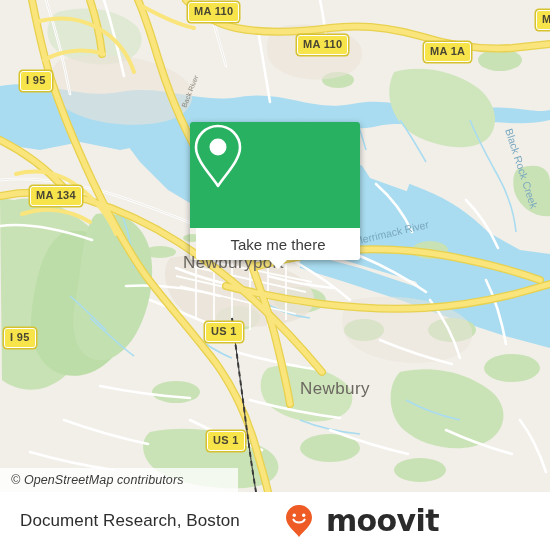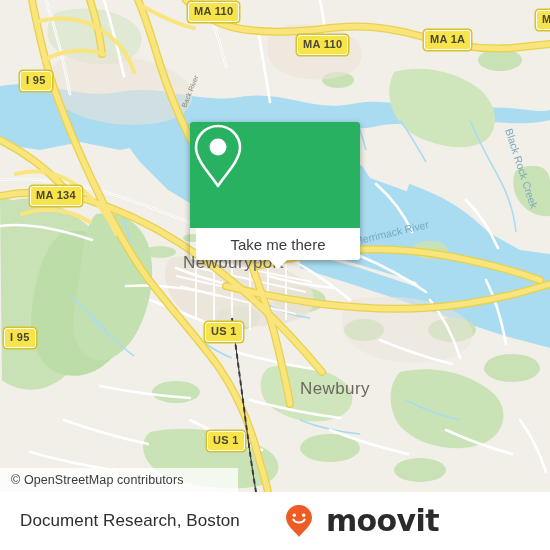--- a/index.html
+++ b/index.html
@@ -37,21 +37,21 @@
         display:flex;align-items:center;justify-content:center;
         color:#3c3c3c;font-size:15px;position:relative;margin-left:6px;}
   .card-tail{position:absolute;left:50%;transform:translateX(-50%);
         bottom:-9px;width:0;height:0;
         border-left:10px solid transparent;border-right:10px solid transparent;
         border-top:10px solid #ffffff;}
 
   
   .attrib{position:absolute;left:0;top:468px;height:24px;width:238px;
      background:rgba(255,255,255,.78);
-     display:flex;align-items:center;}
+     display:flex;align-items:center;font-style:italic;}
   .attrib span{font-size:12.5px;color:#3b3b3b;padding-left:11px;letter-spacing:.1px;}
 
   
   .footer{position:absolute;left:0;top:492px;width:455px;height:58px;background:#ffffff;overflow:hidden;}
   .footer-title{position:absolute;left:20px;top:0;height:58px;display:flex;align-items:center;
       font-size:17px;color:#2e2e2e;letter-spacing:.1px;}
   .logo{position:absolute;right:16px;top:0;height:58px;display:flex;align-items:center;gap:12px;}
   .logo-word{font-size:30px;color:#2b2b2b;letter-spacing:-.6px;line-height:1;
       font-family:"DejaVu Sans","Liberation Sans",sans-serif;font-weight:600;}
 </style>
@@ -287,21 +287,21 @@
       <text class="mlabel city" x="183" y="268">Newburyport</text>
       <text class="mlabel city" x="300" y="394">Newbury</text>
 
       <text class="mlabel water-label" x="355" y="245" transform="rotate(-13 355 245)">Merrimack River</text>
       <text class="mlabel water-label" x="505" y="130" transform="rotate(72 505 130)">Black Rock Creek</text>
       <text class="mlabel tiny-label" x="186" y="108" transform="rotate(-68 186 108)">Back River</text>
     </svg>
 
     <div class="shield" style="left:188px;top:2px">MA 110</div>
     <div class="shield" style="left:297px;top:35px">MA 110</div>
-    <div class="shield" style="left:424px;top:30px">MA 1A</div>
+    <div class="shield" style="left:424px;top:42px">MA 1A</div>
     <div class="shield" style="left:536px;top:10px">MA</div>
     <div class="shield" style="left:20px;top:71px">I 95</div>
     <div class="shield" style="left:30px;top:186px">MA 134</div>
     <div class="shield" style="left:4px;top:328px">I 95</div>
     <div class="shield" style="left:205px;top:322px">US 1</div>
     <div class="shield" style="left:207px;top:431px">US 1</div>
 
     <div class="card">
       <div class="card-top">
         <svg width="56" height="68" viewBox="0 0 56 68">

